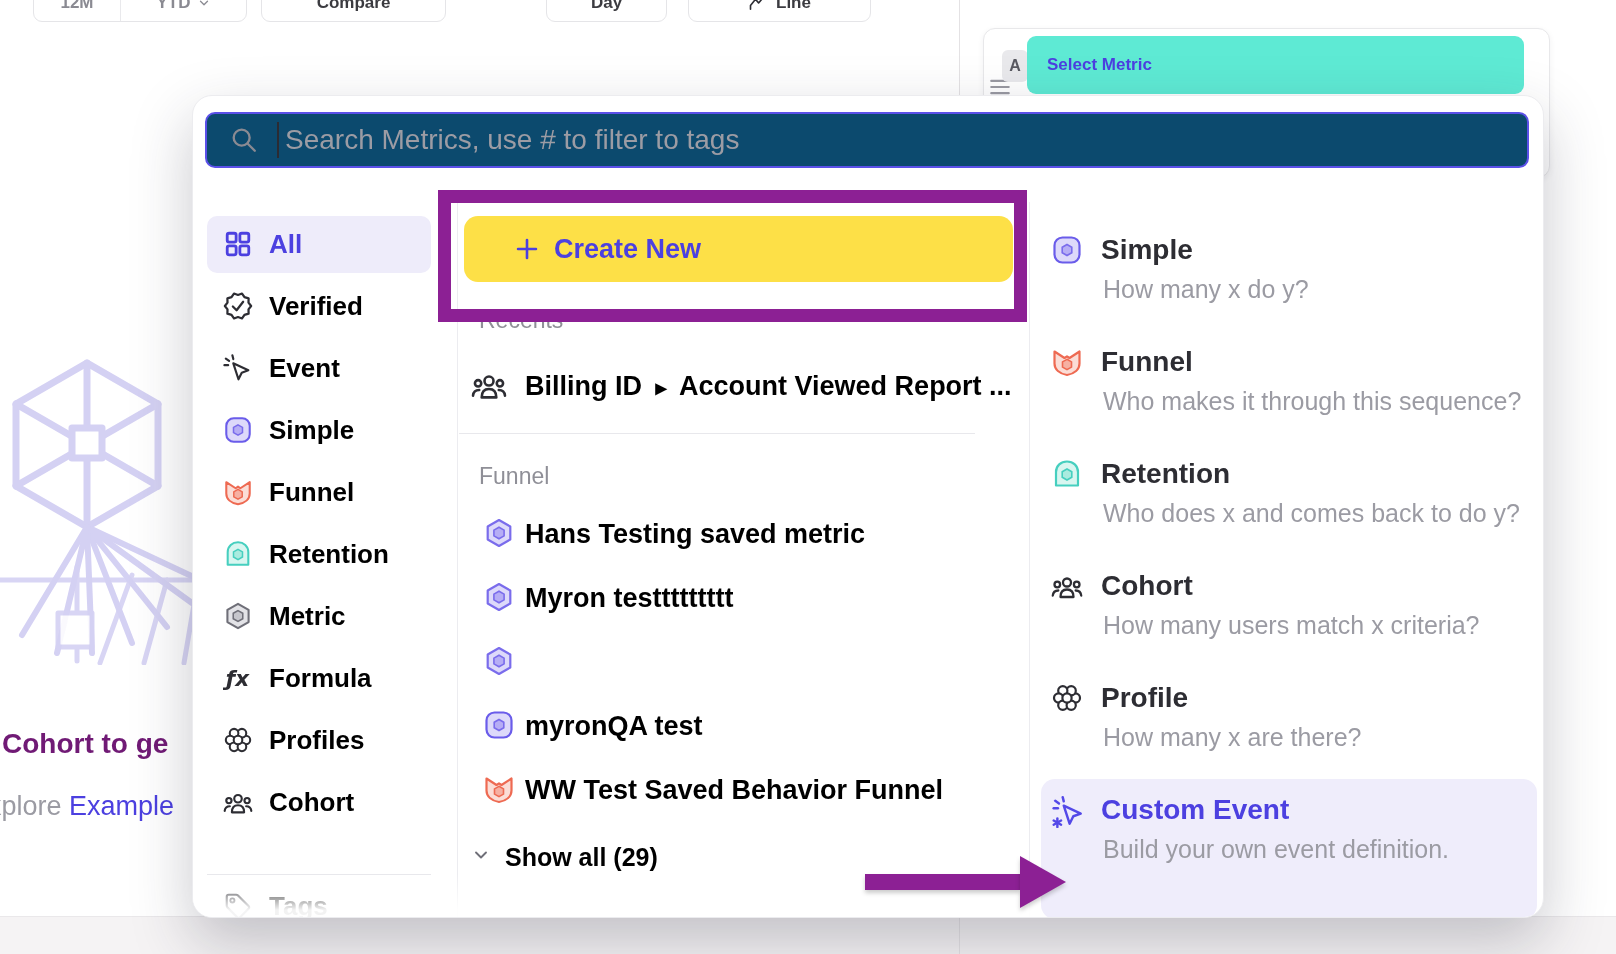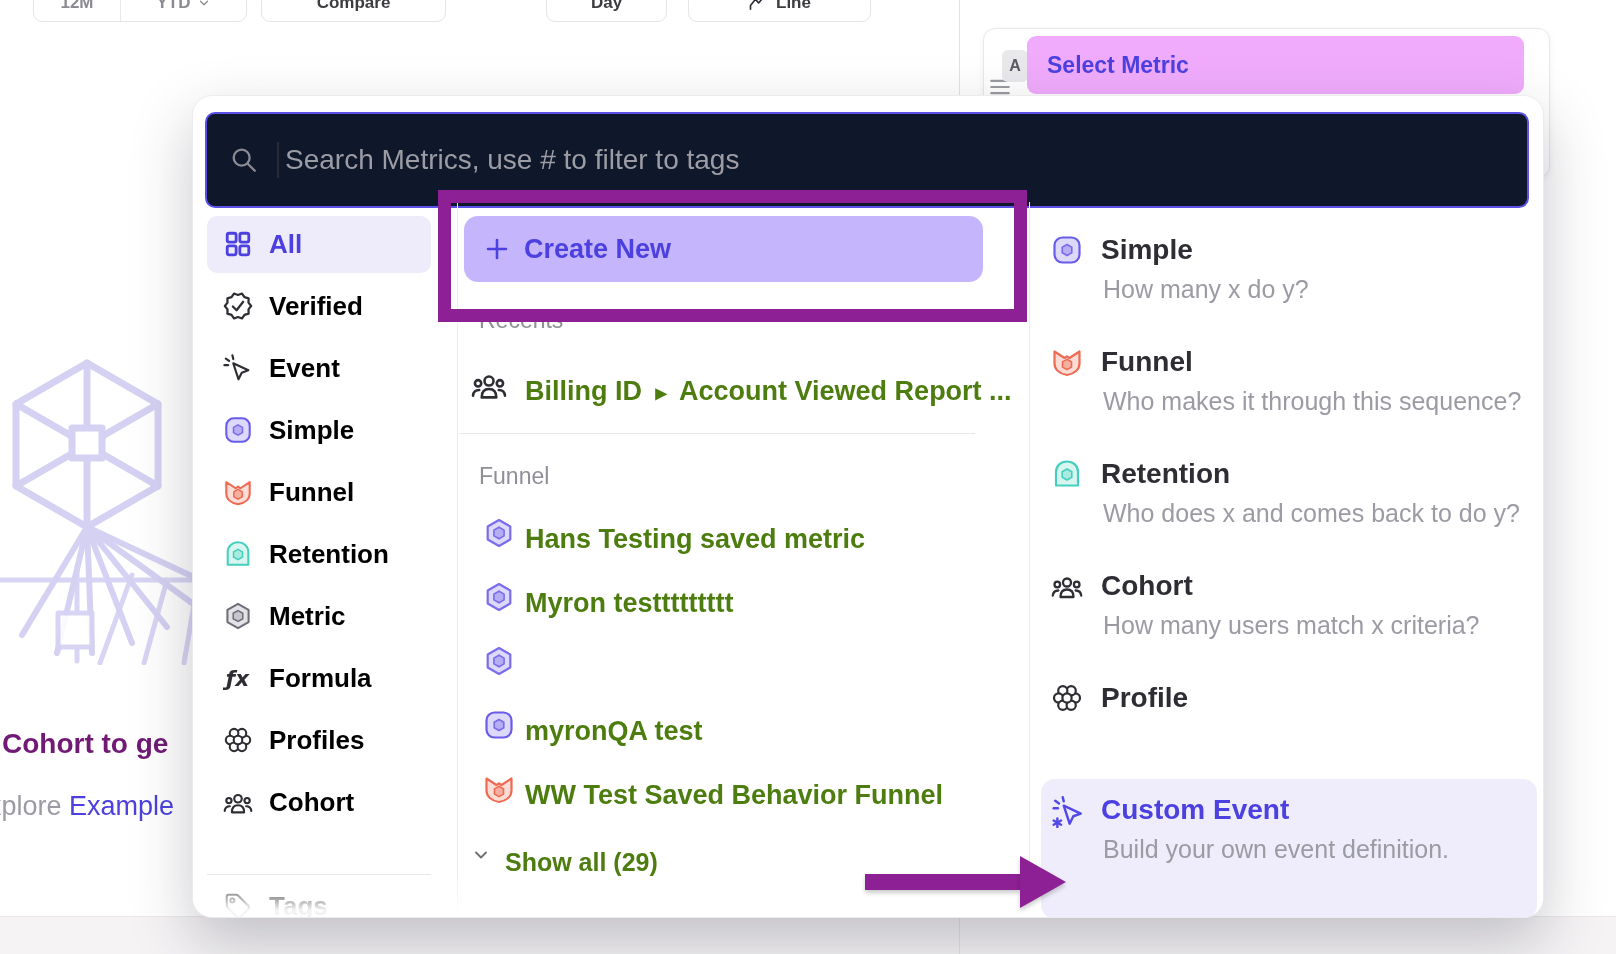--- a/index.html
+++ b/index.html
@@ -10,43 +10,43 @@
   .bottom-strip{left:0;top:916px;width:1616px;height:38px;background:#f5f3f4;border-top:1px solid #eae8ea;}
   .page-divider{width:1px;background:#e4e2e4;}
   .tb-btn{box-sizing:border-box;height:38px;background:#fff;border:1px solid #e5e5e8;border-radius:9px;
           display:flex;align-items:center;justify-content:center;font-size:17px;font-weight:600;color:#3b3b40;gap:8px;}
   .seg{box-sizing:border-box;height:38px;background:#fff;border:1px solid #e5e5e8;border-radius:9px;display:flex;overflow:hidden;}
   .seg>div{display:flex;align-items:center;justify-content:center;font-size:17px;font-weight:600;color:#8a8a92;gap:6px;}
   .seg>div+div{border-left:1px solid #e9e9ec;}
   .qcard{box-sizing:border-box;background:#fff;border:1px solid #e8e8ea;border-radius:12px;box-shadow:0 2px 6px rgba(30,30,50,.06);}
   .row-badge{box-sizing:border-box;background:#e9e9ec;border-radius:6px;display:flex;align-items:center;justify-content:center;
              font-size:16px;font-weight:700;color:#5a5a62;}
-  .sel-pill{box-sizing:border-box;background:#f0abfc;border-radius:9px;display:flex;align-items:center;
-            font-size:23px;font-weight:600;color:#4c40e0;padding-left:20px;}
+  .sel-pill{box-sizing:border-box;background:#5eead4;border-radius:9px;display:flex;align-items:center;
+            font-size:17px;font-weight:600;color:#4c40e0;padding-left:20px;}
   .headline{font-size:28px;font-weight:700;color:#701a75;white-space:nowrap;line-height:40px;}
   .explore{font-size:27px;color:#9b9ba3;white-space:nowrap;line-height:36px;}
   .explore a{color:#4c40e0;font-weight:500;text-decoration:none;}
   
   .modal{left:192px;top:95px;width:1352px;height:823px;background:#fff;border:1px solid #ececef;border-radius:20px;
          box-shadow:0 24px 60px rgba(40,40,60,.25);overflow:hidden;z-index:10;box-sizing:border-box;}
-  .search{box-sizing:border-box;left:12px;top:16px;width:1324px;height:96px;border:2px solid #5b50e8;border-radius:10px;
-          background:#0f172a;display:flex;align-items:center;position:absolute;}
+  .search{box-sizing:border-box;left:12px;top:16px;width:1324px;height:56px;border:2px solid #5b50e8;border-radius:10px;
+          background:#0c4a6e;display:flex;align-items:center;position:absolute;}
   .search .ph{font-size:28px;color:#9c9ca4;white-space:nowrap;}
   .caret{width:2px;height:36px;background:#2b2b33;margin:0 6px 0 18px;}
   .vline{position:absolute;width:1px;background:#ececf0;top:106px;height:717px;}
   .hl-all{position:absolute;left:14px;top:120px;width:224px;height:57px;background:#eeecfa;border-radius:10px;}
   .cat-label{font-size:26px;font-weight:600;color:#000000;line-height:32px;white-space:nowrap;}
   .cat-active{color:#4c40e0;}
-  .item-label{font-size:27px;font-weight:600;color:#4d7c0f;line-height:46px;white-space:nowrap;}
+  .item-label{font-size:27px;font-weight:600;color:#000000;line-height:36px;white-space:nowrap;}
   .sec-label{font-size:23px;color:#8f8f97;line-height:30px;}
   .type-title{font-size:28px;font-weight:600;color:#2d2d33;line-height:34px;white-space:nowrap;}
   .type-desc{font-size:25px;color:#9b9ba3;line-height:32px;white-space:nowrap;}
   .hdiv{position:absolute;height:1px;background:#e8e8ec;}
-  .create-btn{position:absolute;left:271px;top:120px;width:519px;height:66px;background:#c4b5fd;border-radius:14px;
-              display:flex;align-items:center;}
+  .create-btn{position:absolute;left:271px;top:120px;width:519px;height:66px;background:#fde047;border-radius:14px;
+              display:flex;align-items:center;padding-left:30px;}
   .create-btn span{font-size:27px;font-weight:600;color:#4c40e0;}
   .custom-hl{position:absolute;left:848px;top:683px;width:496px;height:140px;background:#efedfb;border-radius:14px;}
   .custom-title{color:#4c40e0;}
   .fade{position:absolute;left:0;top:778px;width:838px;height:45px;
         background:linear-gradient(to bottom,rgba(255,255,255,0),rgba(255,255,255,.95) 80%);pointer-events:none;}
   
   .anno-box{box-sizing:border-box;left:438px;top:190px;width:589px;height:132px;border:13px solid #8c2094;z-index:30;}
   .arrow-shaft{left:865px;top:874px;width:155px;height:16px;background:#8c2094;z-index:30;filter:drop-shadow(0 3px 2px rgba(0,0,0,.2));}
   .arrow-head{left:1020px;top:856px;width:0;height:0;border-left:46px solid #8c2094;border-top:26px solid transparent;
               border-bottom:26px solid transparent;z-index:30;filter:drop-shadow(0 3px 2px rgba(0,0,0,.2));}
@@ -426,20 +426,21 @@
       </div>
     <div class="abs type-title" style="left:908px;top:473px;">Cohort</div>
     <div class="abs type-desc" style="left:910px;top:513px;">How many users match x criteria?</div>
 
     <div class="abs" style="left:858px;top:586px;color:#2d2d33;">
         <svg class="ic" width="32" height="32">
           <use href="#sym-profiles"></use>
         </svg>
       </div>
     <div class="abs type-title" style="left:908px;top:585px;">Profile</div>
+    <div class="abs type-desc" style="left:910px;top:625px;">How many x are there?</div>
 
     <div class="custom-hl"></div>
     <div class="abs" style="left:858px;top:699px;color:#5449e8;">
         <svg class="ic" width="34" height="34">
           <use href="#sym-custom-event"></use>
         </svg>
       </div>
     <div class="abs type-title custom-title" style="left:908px;top:697px;">Custom Event</div>
     <div class="abs type-desc" style="left:910px;top:737px;">Build your own event definition.</div>
 

